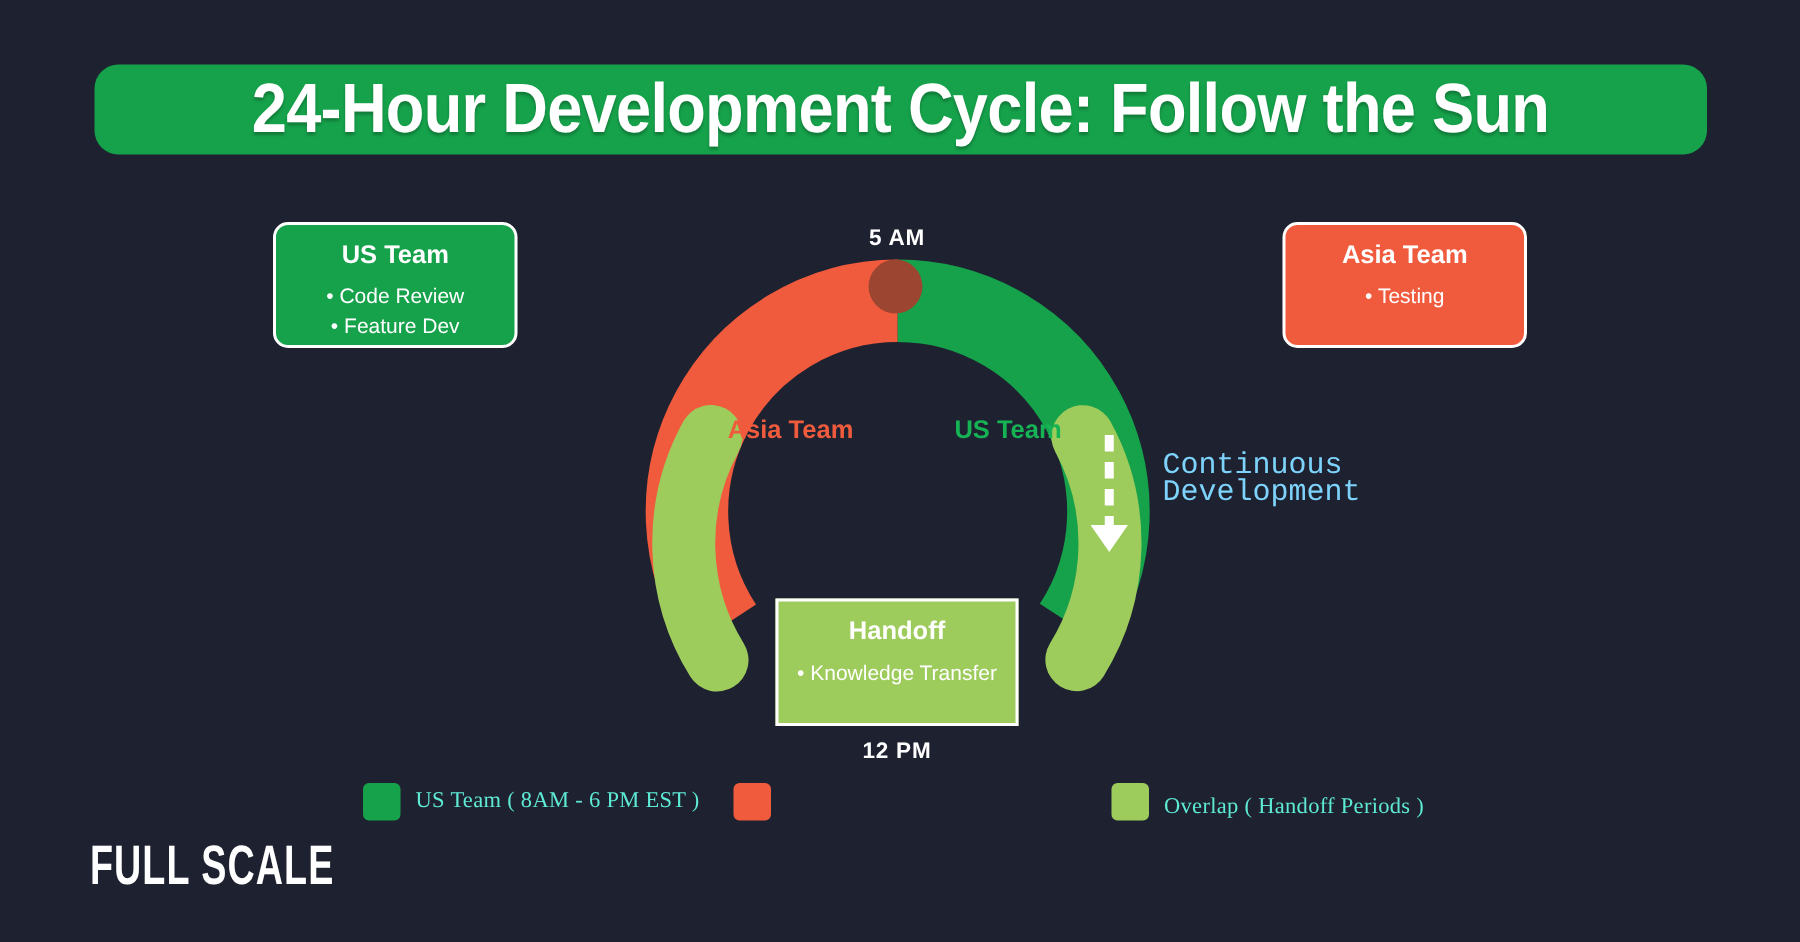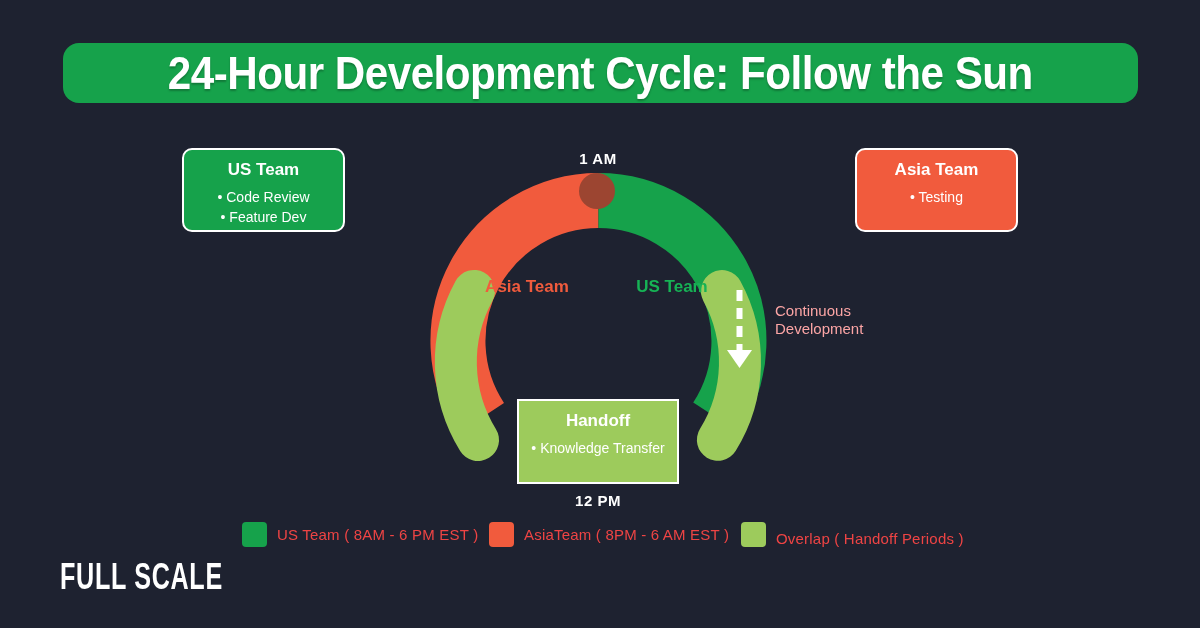--- a/index.html
+++ b/index.html
@@ -34,25 +34,25 @@
   .midnight{fill:#9C4531;}
   .dash-line{stroke:#fff;stroke-width:6;stroke-dasharray:11 7;}
   .arrow-head{fill:#fff;}
   
   .clock-lbl{position:absolute;width:120px;text-align:center;font-size:15px;font-weight:700;color:#fff;letter-spacing:0.5px;}
   .lbl-12am{left:538px;top:150px;}
   .lbl-12pm{left:538px;top:492px;}
   .arc-label{position:absolute;width:140px;text-align:center;font-size:17px;font-weight:700;}
   .arc-label-asia{left:457px;top:277px;color:#F15B3D;}
   .arc-label-us{left:602px;top:277px;color:#16B355;}
-  .annotation{position:absolute;left:775px;top:302px;width:120px;font-size:15px;line-height:18px;color:#fca5a5;}
+  .annotation{position:absolute;left:775px;top:302px;width:120px;font-size:20px;line-height:18px;color:#7dd3fc;font-family:Liberation Mono, monospace;}
   
   .legend-item{position:absolute;top:521px;display:flex;align-items:center;height:26px;}
   .legend-item .swatch{width:25px;height:25px;border-radius:4px;margin-right:10px;flex:none;}
-  .legend-item .legend-text{font-size:15px;color:#ef4444;white-space:nowrap;letter-spacing:0.2px;}
+  .legend-item .legend-text{font-size:15px;color:#5eead4;white-space:nowrap;letter-spacing:0.2px;font-family:Liberation Serif, serif;}
   .li-0{left:242px;} .li-1{left:489px;} .li-2{left:741px;align-items:flex-end;}
   
   .logo{
     position:absolute;left:60px;top:556px;font-size:37px;font-weight:800;color:#fff;
     transform:scaleX(0.68);transform-origin:left center;letter-spacing:1px;white-space:nowrap;
   }
 </style>
 </head>
 <body>
 
@@ -81,35 +81,34 @@
   <div class="card card-asia">
     <div class="card-title">Asia Team</div>
     <div class="card-line">• Testing</div>
   </div>
 
   <div class="card card-handoff">
     <div class="card-title">Handoff</div>
     <div class="card-line">• Knowledge Transfer</div>
   </div>
 
-  <div class="clock-lbl lbl-12am">1 AM</div>
+  <div class="clock-lbl lbl-12am">5 AM</div>
   <div class="clock-lbl lbl-12pm">12 PM</div>
 
   <div class="arc-label arc-label-asia">Asia Team</div>
   <div class="arc-label arc-label-us">US Team</div>
 
   <div class="annotation">Continuous Development</div>
 
   <div class="legend-item li-0">
     <span class="swatch" style="background-color: rgb(22, 162, 75);"></span>
     <span class="legend-text">US Team ( 8AM - 6 PM EST )</span>
   </div>
   <div class="legend-item li-1">
     <span class="swatch" style="background-color: rgb(241, 91, 61);"></span>
-    <span class="legend-text">AsiaTeam ( 8PM - 6 AM EST )</span>
   </div>
   <div class="legend-item li-2">
     <span class="swatch" style="background-color: rgb(157, 203, 92);"></span>
     <span class="legend-text">Overlap ( Handoff Periods )</span>
   </div>
 
   <div class="logo">FULL SCALE</div>
 
 </div>
 

